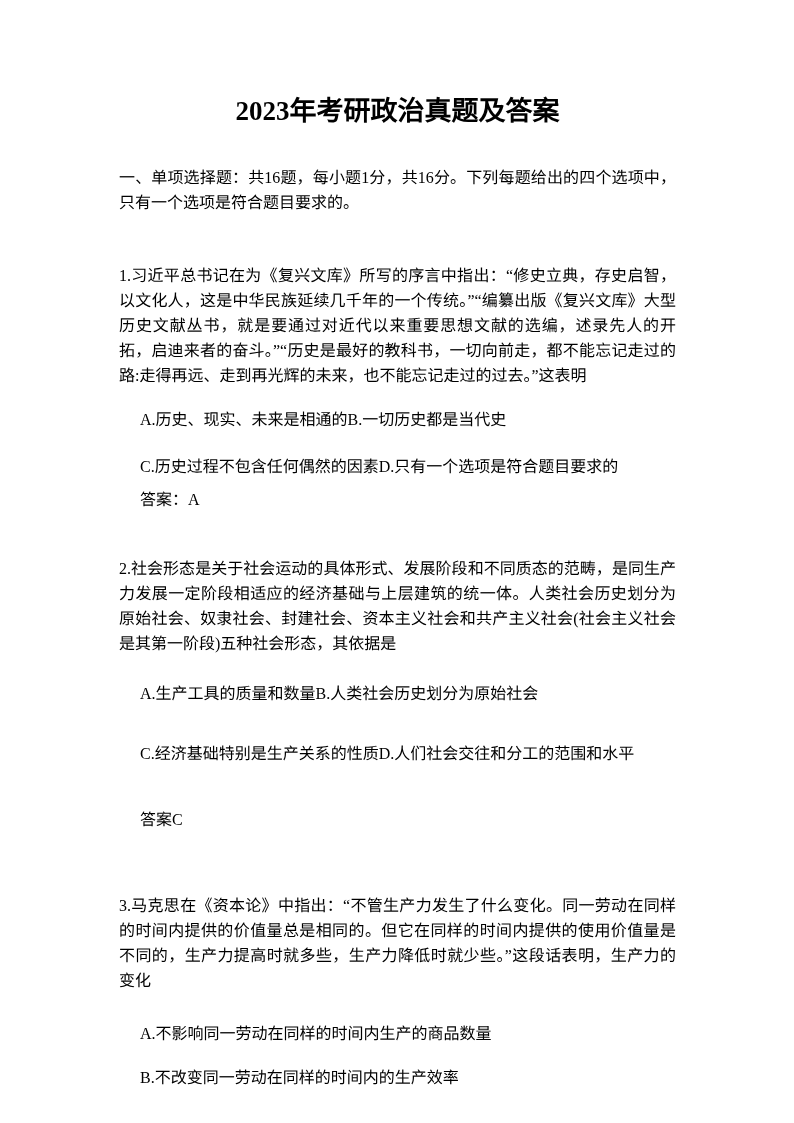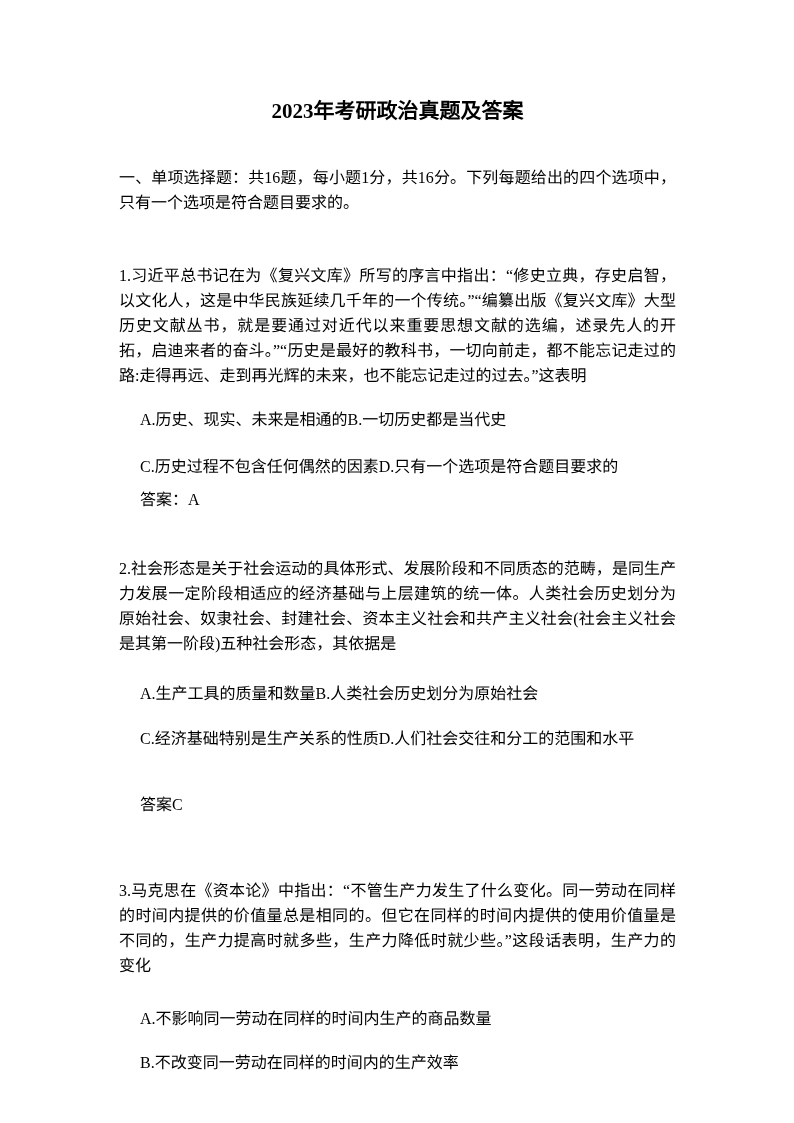--- a/index.html
+++ b/index.html
@@ -14,21 +14,21 @@
     background: #ffffff;
     box-sizing: border-box;
     padding: 96px 118px 0 119px;
     overflow: hidden;
     font-family: "Liberation Serif", "DejaVu Serif", serif;
     color: #000000;
     font-size: 16px;
   }
   p { margin: 0; }
   .doc-title {
-    font-size: 21px;
+    font-size: 27px;
     font-weight: bold;
     text-align: center;
     line-height: 30px;
     margin: 0 0 39px 0;
   }
   .para {
     line-height: 25px;
     text-align: justify;
   }
   .section-header {
@@ -38,21 +38,21 @@
     line-height: 23.5px;
     padding-left: 21px;
   }
   .q1 { margin-top: 0; }
   .q2 { margin-top: 44px; }
   .q3 { margin-top: 62px; }
   .q1 .option-1 { margin-top: 20px; }
   .q1 .option-2 { margin-top: 23px; }
   .q1 .answer   { margin-top: 10px; }
   .q2 .option-1 { margin-top: 26px; }
-  .q2 .option-2 { margin-top: 22px; }
+  .q2 .option-2 { margin-top: 37px; }
   .q2 .answer   { margin-top: 42px; }
   .q3 .option-1 { margin-top: 29px; }
   .q3 .option-2 { margin-top: 20px; }
 </style>
 </head>
 <body>
 
 <div class="page">
 
   <h1 class="doc-title">2023年考研政治真题及答案</h1>

